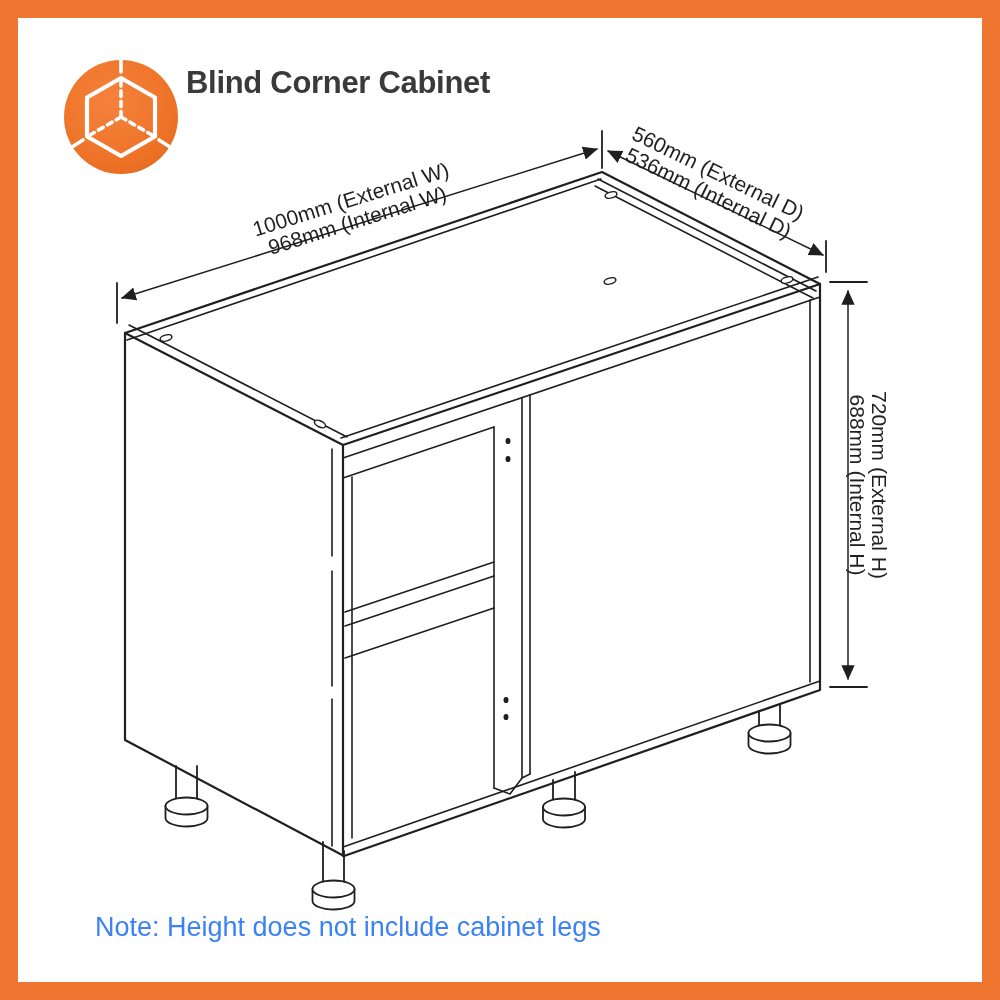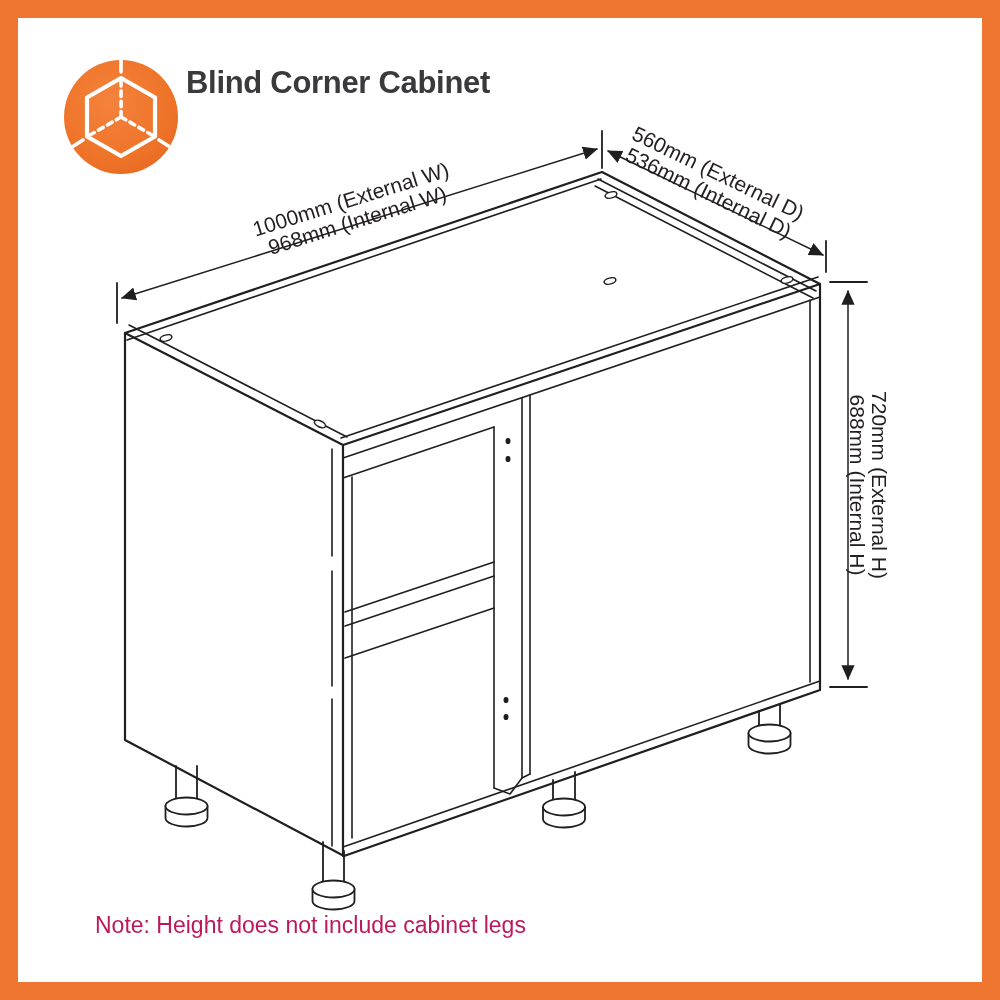--- a/index.html
+++ b/index.html
@@ -17,21 +17,21 @@
     pointer-events:none;box-sizing:border-box;z-index:5;
   }
   .drawing{position:absolute;left:0;top:0;z-index:1;}
   .title-block{
     position:absolute;left:186px;top:66px;z-index:3;
     color:var(--title);font-weight:bold;font-size:31px;line-height:34px;
     letter-spacing:-0.3px;
   }
   .note{
     position:absolute;left:95px;top:912px;z-index:3;
-    color:#be185d;font-size:23px;
+    color:#3b82f6;font-size:27px;
   }
   .dim-text{
     font-family:"Liberation Sans",sans-serif;
     font-size:21px;fill:#231F20;
   }
 </style>
 </head>
 <body>
 
 <div class="stage">

